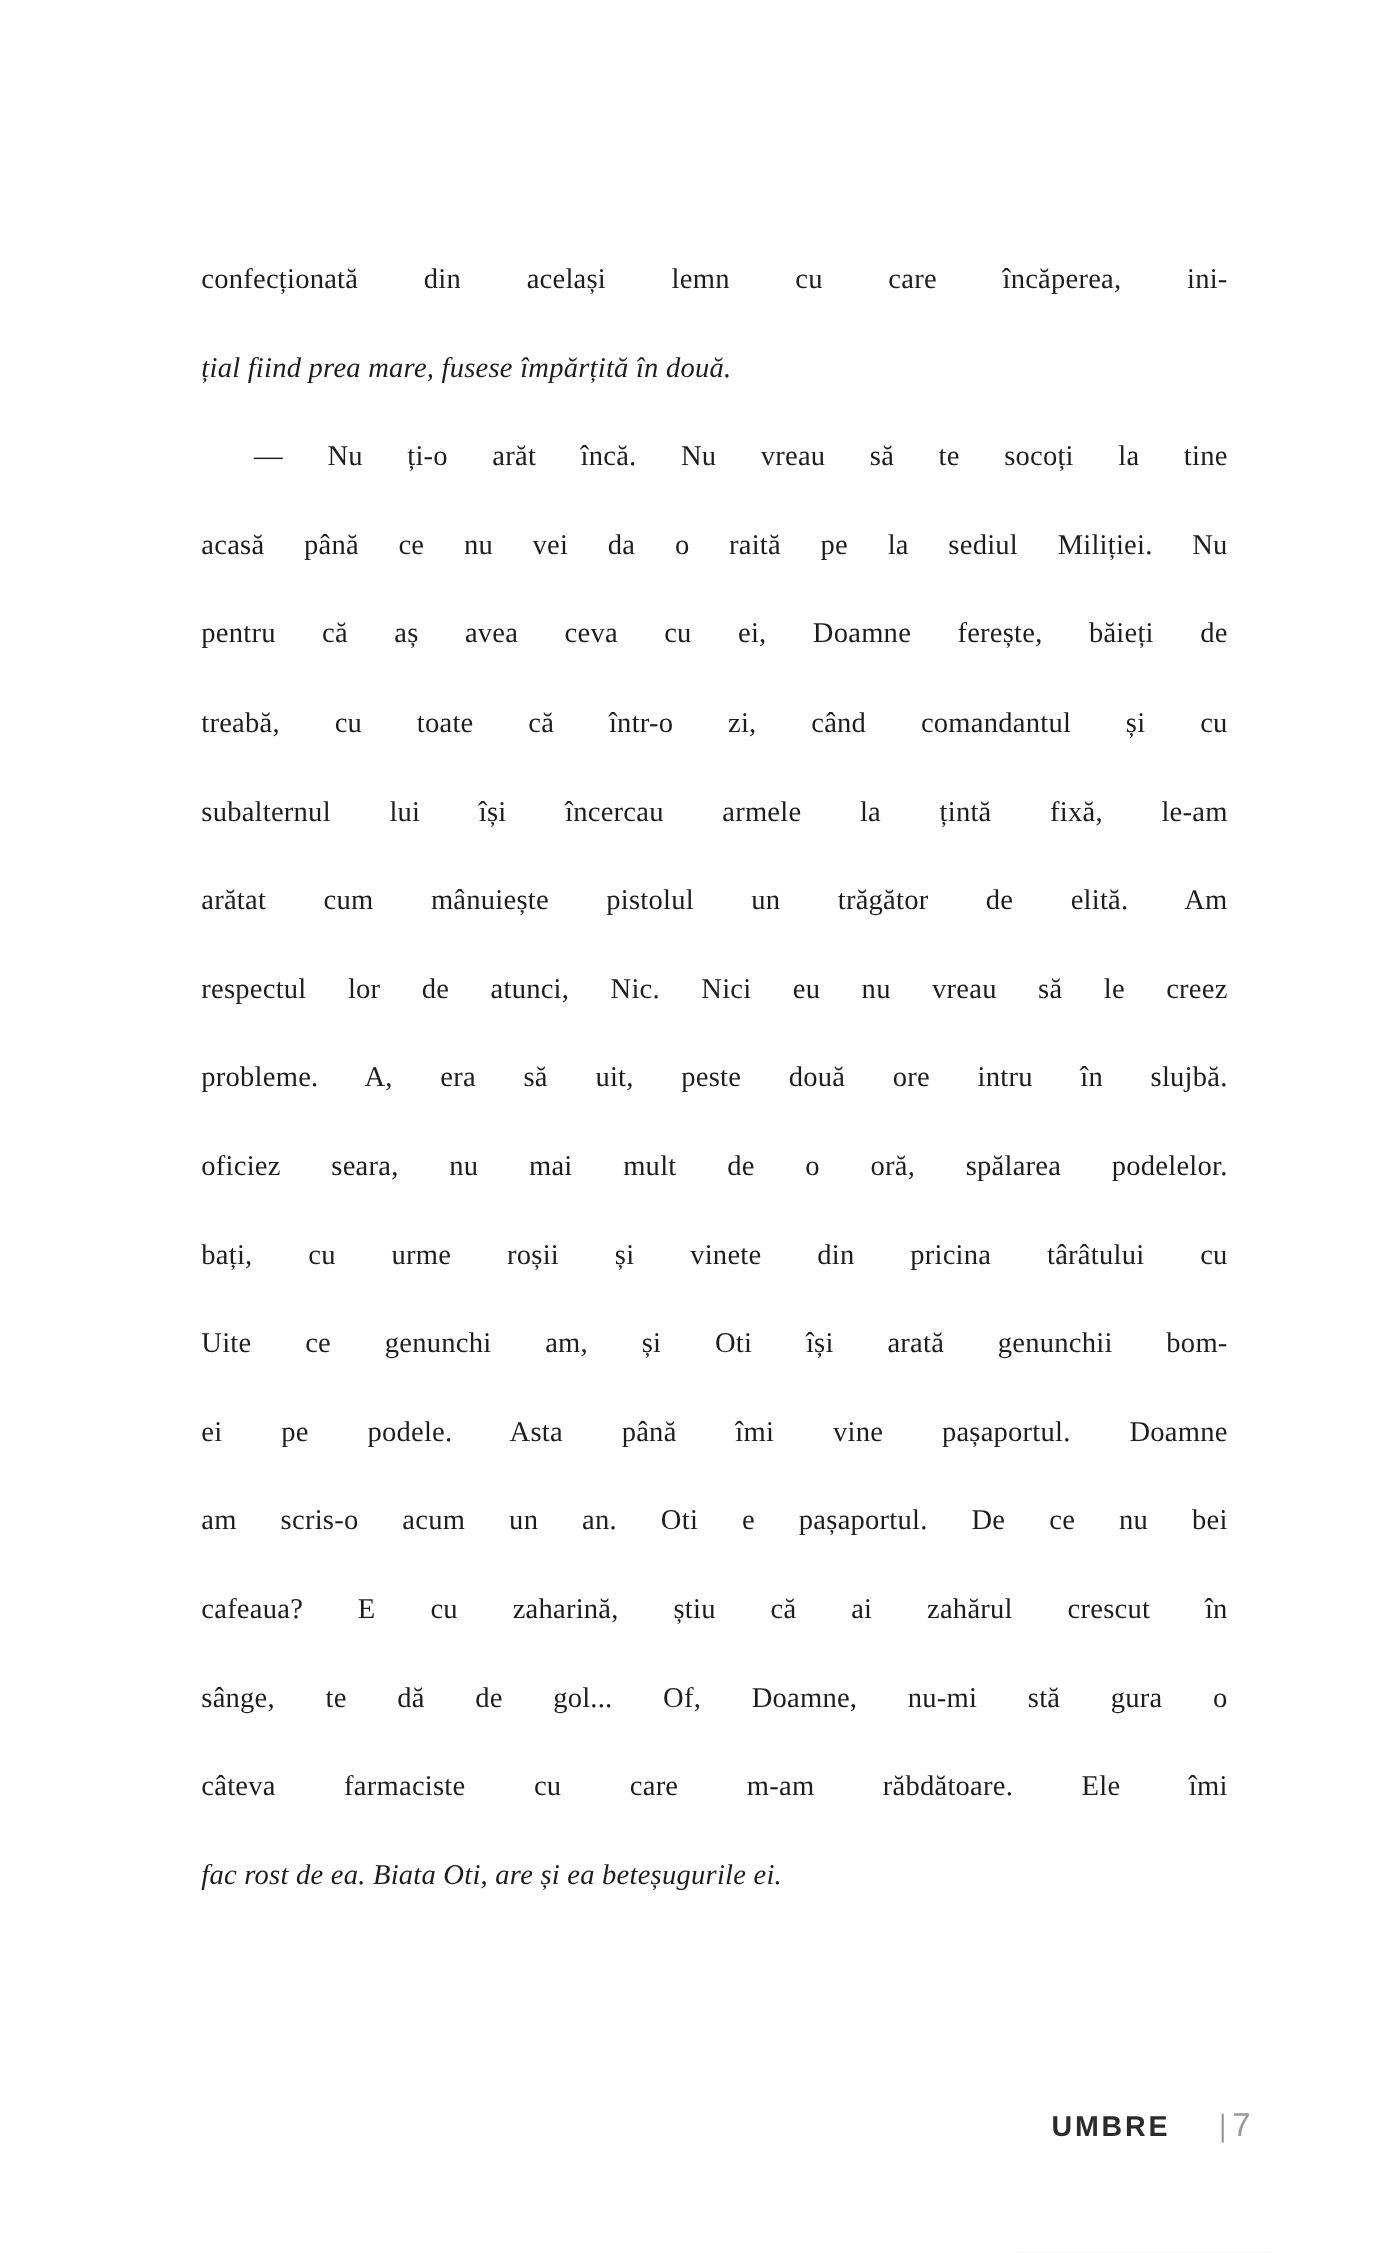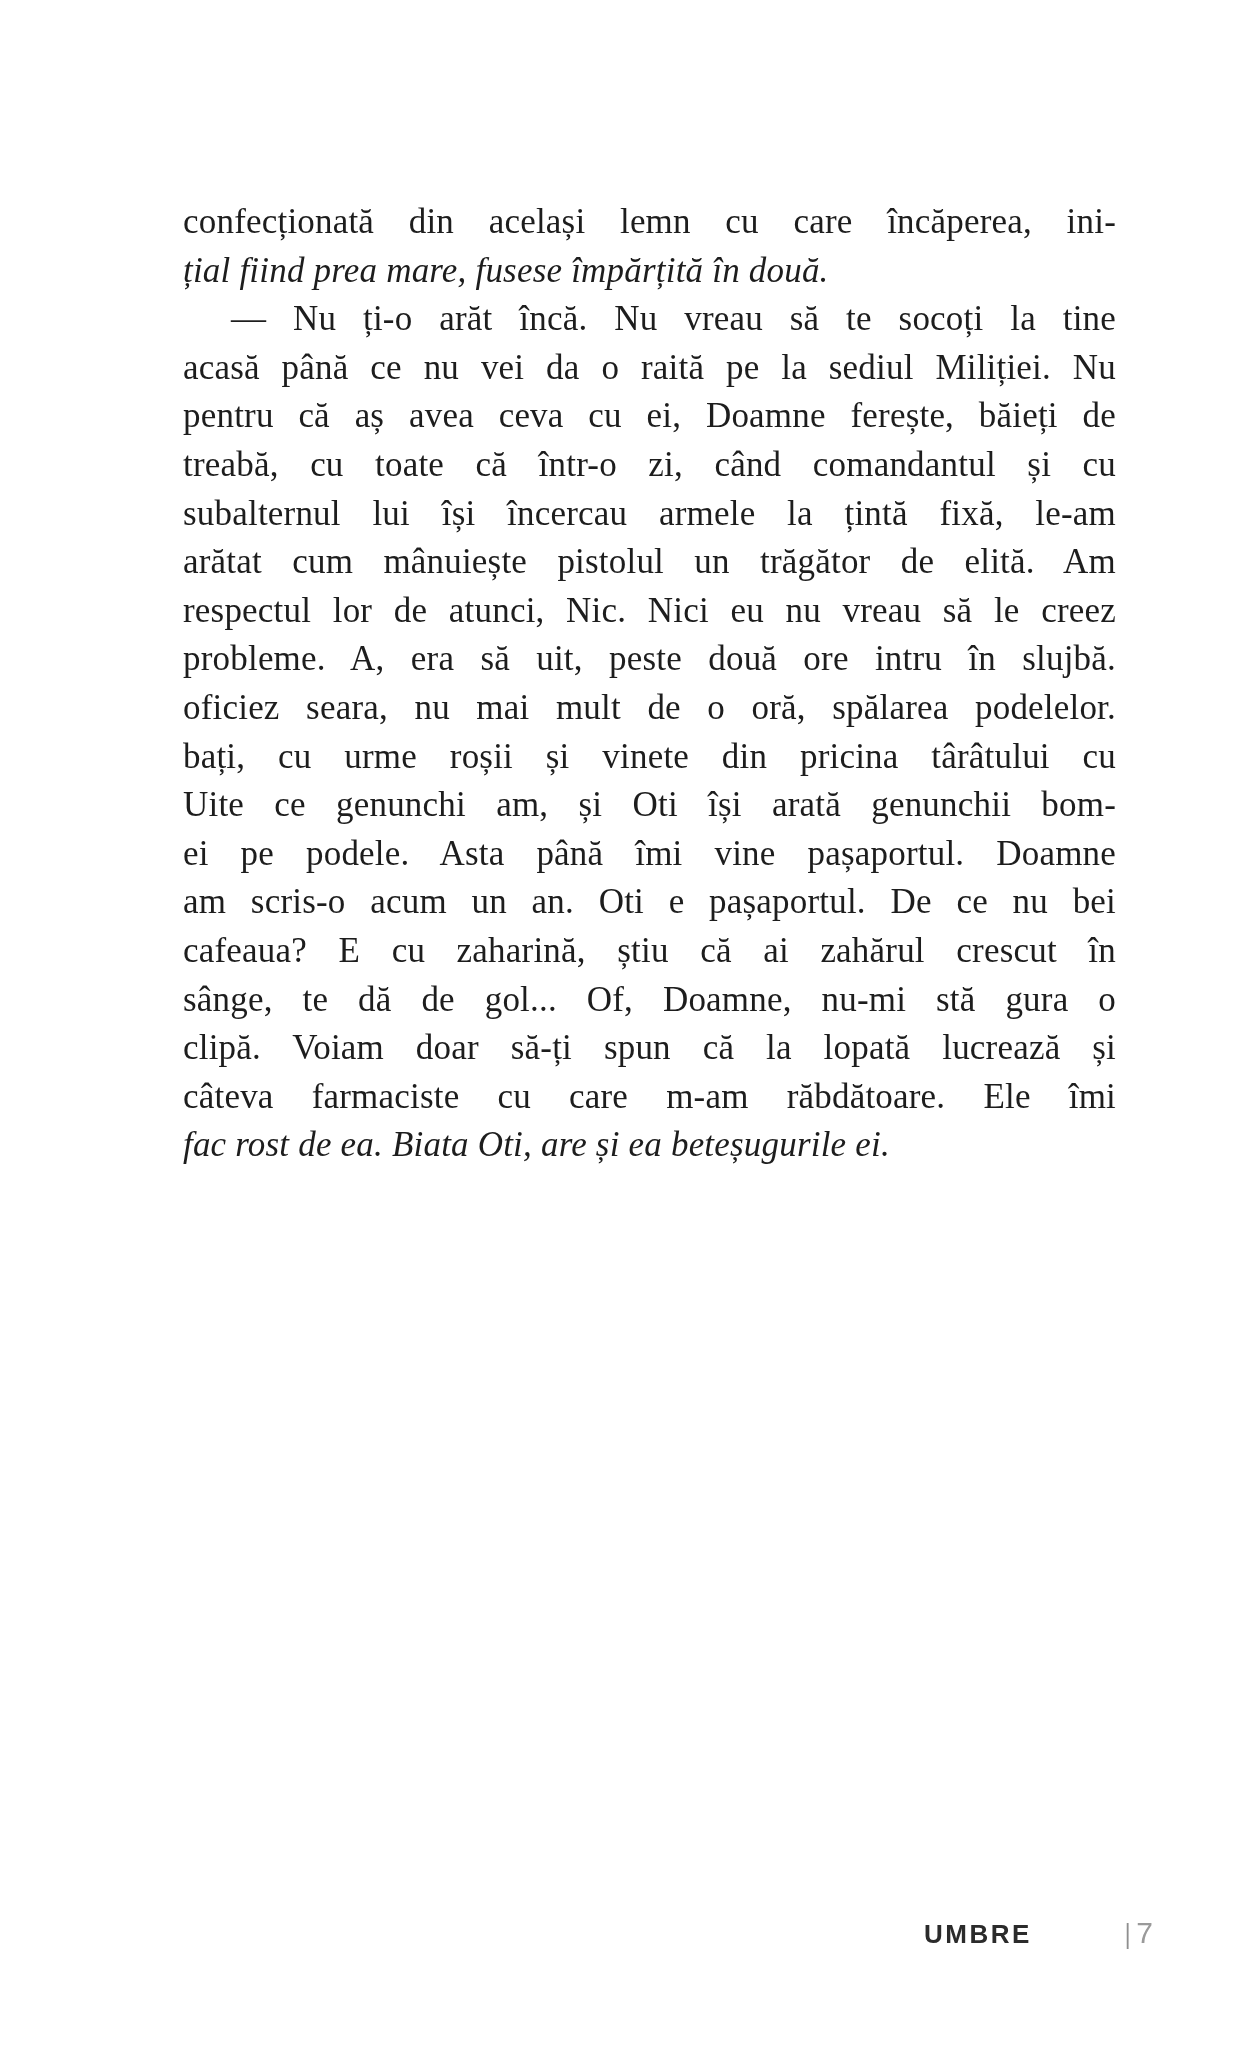--- a/index.html
+++ b/index.html
@@ -17,43 +17,43 @@
     font-family: "Liberation Serif", "DejaVu Serif", serif;
   }
   .text-block {
     position: absolute;
     left: 183px;
     top: 198px;
     width: 933px;
     color: #1d1d1d;
   }
   .line {
-    font-size: 35px;
+    font-size: 26px;
     line-height: 48.6px;
     text-align: justify;
     text-align-last: justify;
     letter-spacing: 0.2px;
+    margin-top: 32px;
   }
   .line.last {
     text-align-last: left;
     font-style: italic;
   }
   .line.indent {
     text-indent: 48px;
   }
   .footer {
     position: absolute;
     top: 1916px;
-    left: 924px;
+    left: 956px;
     width: 160px;
     display: flex;
     align-items: baseline;
     font-family: "Liberation Sans", "DejaVu Sans", sans-serif;
     white-space: nowrap;
-    gap: 48px;
   }
   .footer-title {
     font-size: 26px;
     font-weight: 700;
     letter-spacing: 2.5px;
     color: #2b2b2b;
   }
   .footer-page {
     margin-left: 44px;
     display: inline-flex;
@@ -90,21 +90,20 @@
       <div class="line">arătat cum mânuiește pistolul un trăgător de elită. Am</div>
       <div class="line">respectul lor de atunci, Nic. Nici eu nu vreau să le creez</div>
       <div class="line">probleme. A, era să uit, peste două ore intru în slujbă.</div>
       <div class="line">oficiez seara, nu mai mult de o oră, spălarea podelelor.</div>
       <div class="line">bați, cu urme roșii și vinete din pricina târâtului cu</div>
       <div class="line">Uite ce genunchi am, și Oti își arată genunchii bom-</div>
       <div class="line">ei pe podele. Asta până îmi vine pașaportul. Doamne</div>
       <div class="line">am scris-o acum un an. Oti e pașaportul. De ce nu bei</div>
       <div class="line">cafeaua? E cu zaharină, știu că ai zahărul crescut în</div>
       <div class="line">sânge, te dă de gol... Of, Doamne, nu-mi stă gura o</div>
-      <div class="line">clipă. Voiam doar să-ți spun că la lopată lucrează și</div>
       <div class="line">câteva farmaciste cu care m-am răbdătoare. Ele îmi</div>
       <div class="line last">fac rost de ea. Biata Oti, are și ea beteșugurile ei.</div>
     </div>
 
   <div class="footer">
     <span class="footer-title">UMBRE</span>
     <span class="footer-page">
       <span class="footer-sep">|</span>
       <span class="footer-num">7</span>
     </span>

